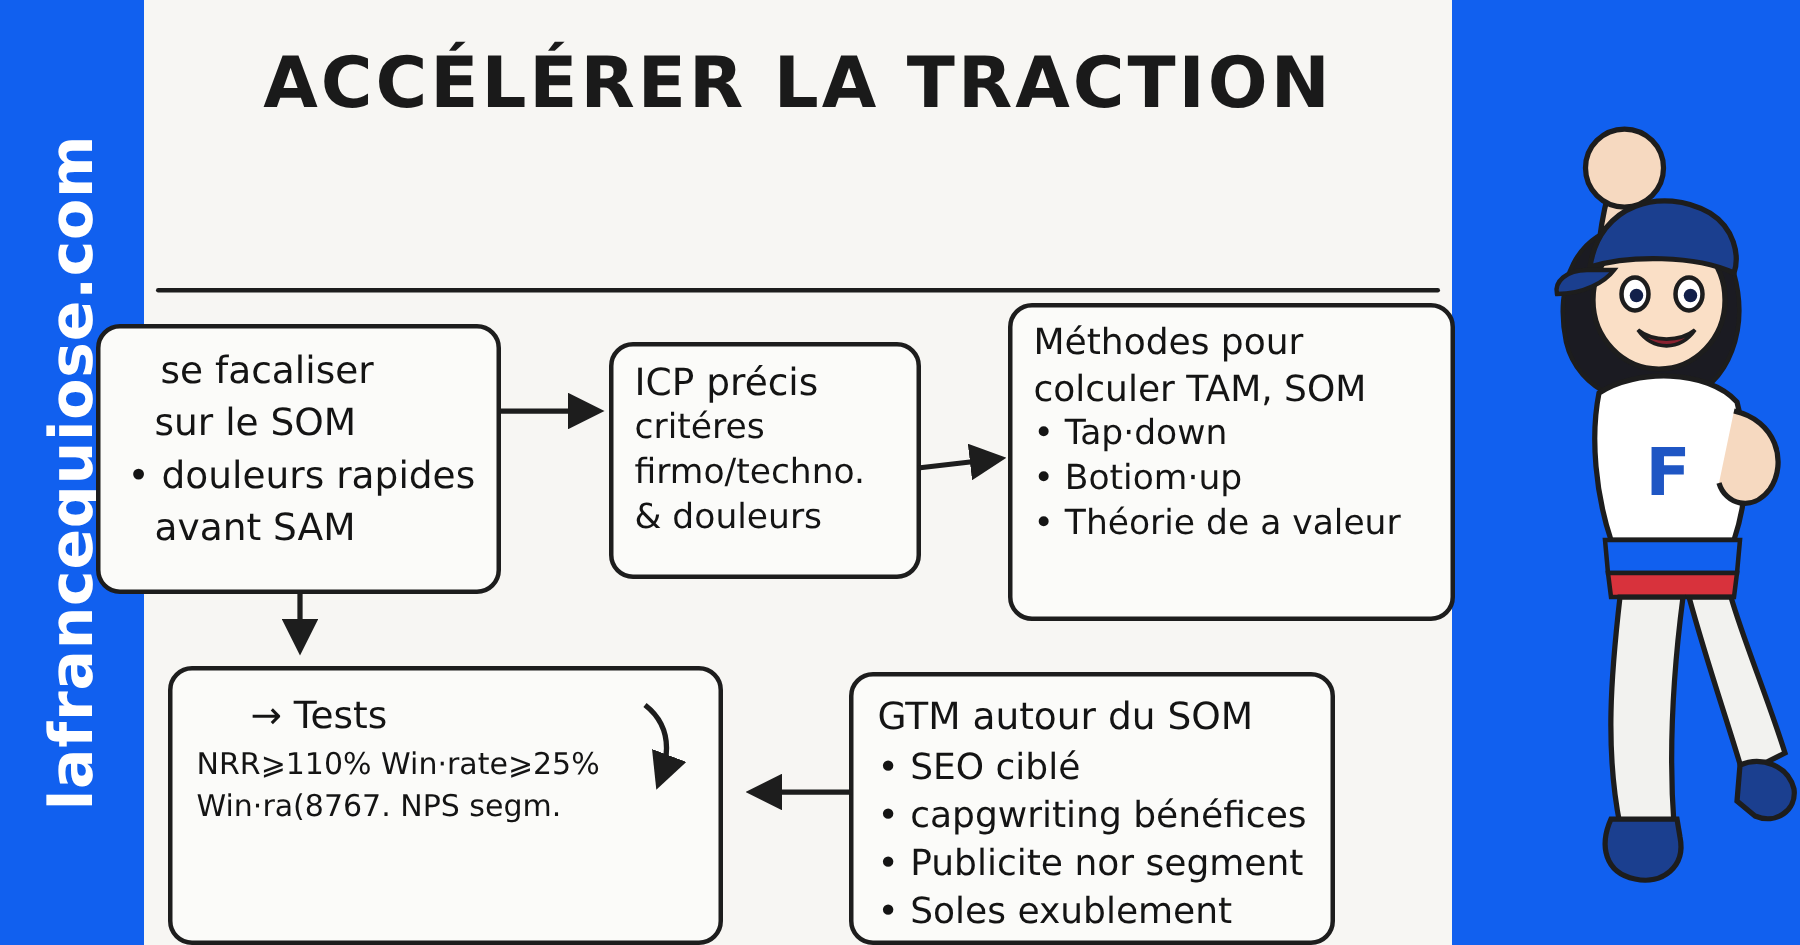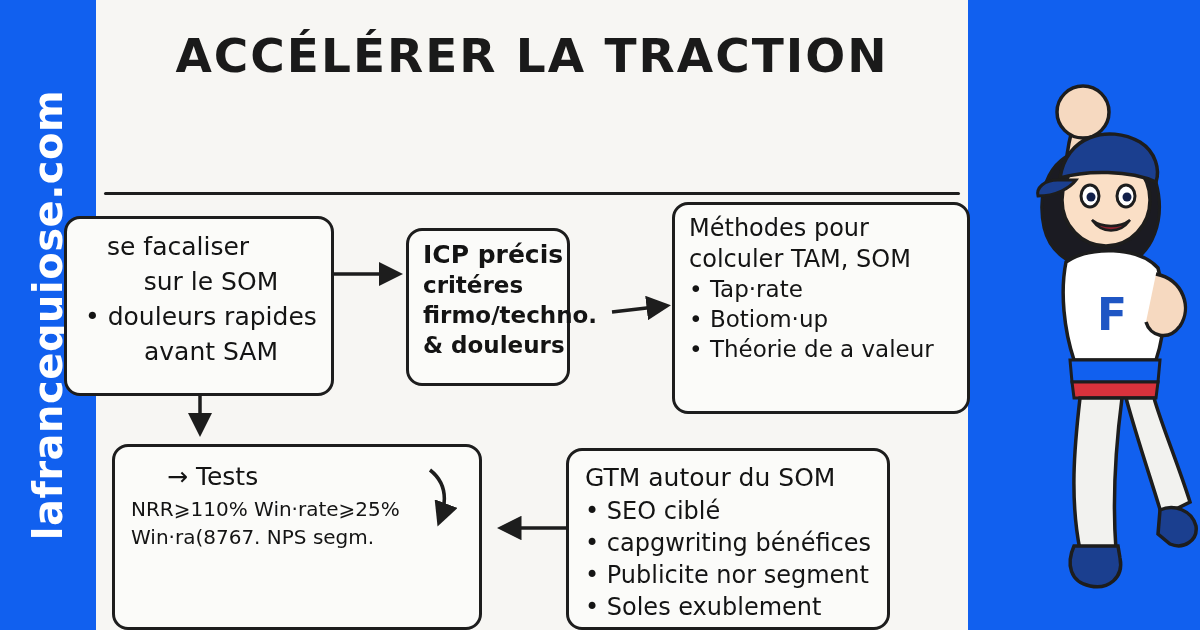--- a/index.html
+++ b/index.html
@@ -100,30 +100,29 @@
   .box-a {
     left: 64px;
     top: 216px;
     width: 270px;
     height: 180px;
     padding: 10px 12px 0 18px;
     font-size: 25px;
     line-height: 1.40;
   }
   .box-a .l1 { margin-left: 22px; }
-  .box-a .l2 { margin-left: 18px; text-align: center; }
+  .box-a .l2 { margin-left: 18px; }
   .box-b {
     left: 406px;
     top: 228px;
-    width: 164px;
+    width: 208px;
     height: 158px;
     padding: 8px 10px 0 14px;
     font-size: 25px;
     line-height: 1.28;
-    font-weight: bold;
   }
   .box-b .sub {
     font-size: 23px;
     line-height: 1.30;
   }
   .box-c {
     left: 672px;
     top: 202px;
     width: 298px;
     height: 212px;
@@ -195,21 +194,21 @@
   <div class="box box-b">
     <div class="line">ICP précis</div>
     <div class="line sub">critéres</div>
     <div class="line sub">firmo/techno.</div>
     <div class="line sub">&amp; douleurs</div>
   </div>
 
   <div class="box box-c">
     <div class="line">Méthodes pour</div>
     <div class="line">colculer TAM, SOM</div>
-    <div class="line bullet">• Tap·rate</div>
+    <div class="line bullet">• Tap·down</div>
     <div class="line bullet">• Botiom·up</div>
     <div class="line bullet">• Théorie de a valeur</div>
   </div>
 
   <div class="box box-d">
     <div class="line l2">→ Tests</div>
     <div class="line metrics">NRR⩾110%   Win·rate⩾25%</div>
     <div class="line metrics">Win·ra(8767.  NPS segm.</div>
   </div>
 

